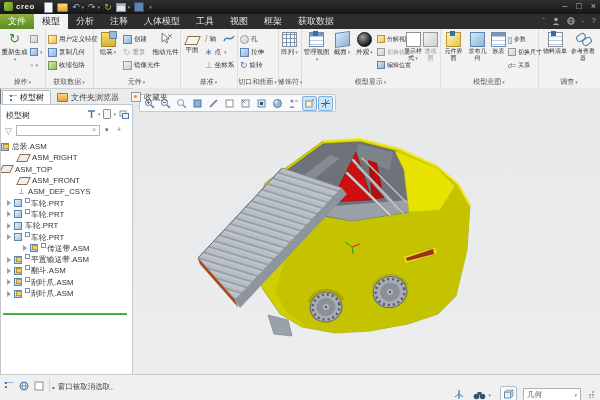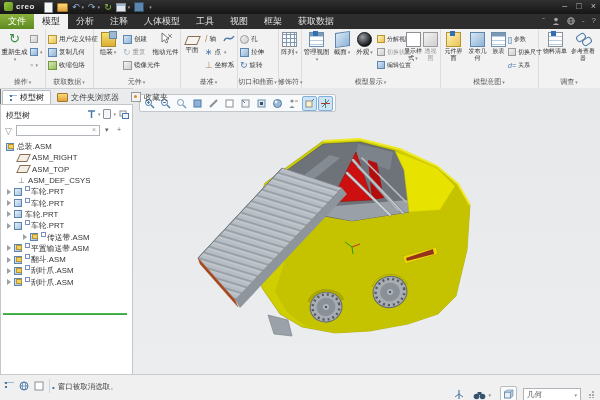--- a/index.html
+++ b/index.html
@@ -554,31 +554,35 @@
     </span>
   </div>
   <div id="searchrow">
     <span class="funnel">▽</span>
     <input id="tree-filter" value="" style="">
     <span class="clr-x">×</span>
     <span class="sbtn" style="left:104px">▾</span>
     <span class="sbtn" style="left:116px">+</span>
   </div>
   <div id="tree">
-    <div class="trow" style="padding-left:5px">
+    <div class="trow" style="">
         <span class="i-asm"></span>
         <span>总装.ASM</span>
       </div>
     <div class="trow" style="padding-left:17px">
         <span class="i-plane"></span>
         <span>ASM_RIGHT</span>
       </div>
+    <div class="trow" style="">
+        <span class="i-plane"></span>
+        <span>ASM_TOP</span>
+      </div>
     <div class="trow" style="padding-left:17px">
         <span class="i-plane"></span>
-        <span>ASM_TOP</span>
+        <span>ASM_FRONT</span>
       </div>
     <div class="trow" style="padding-left:17px">
         <span class="i-csys">⊥</span>
         <span>ASM_DEF_CSYS</span>
       </div>
     <div class="trow" style="padding-left:6px">
         <span class="tri"></span>
         <span class="i-prt"></span>
         <span class="marker"></span>
         <span>车轮.PRT</span>

